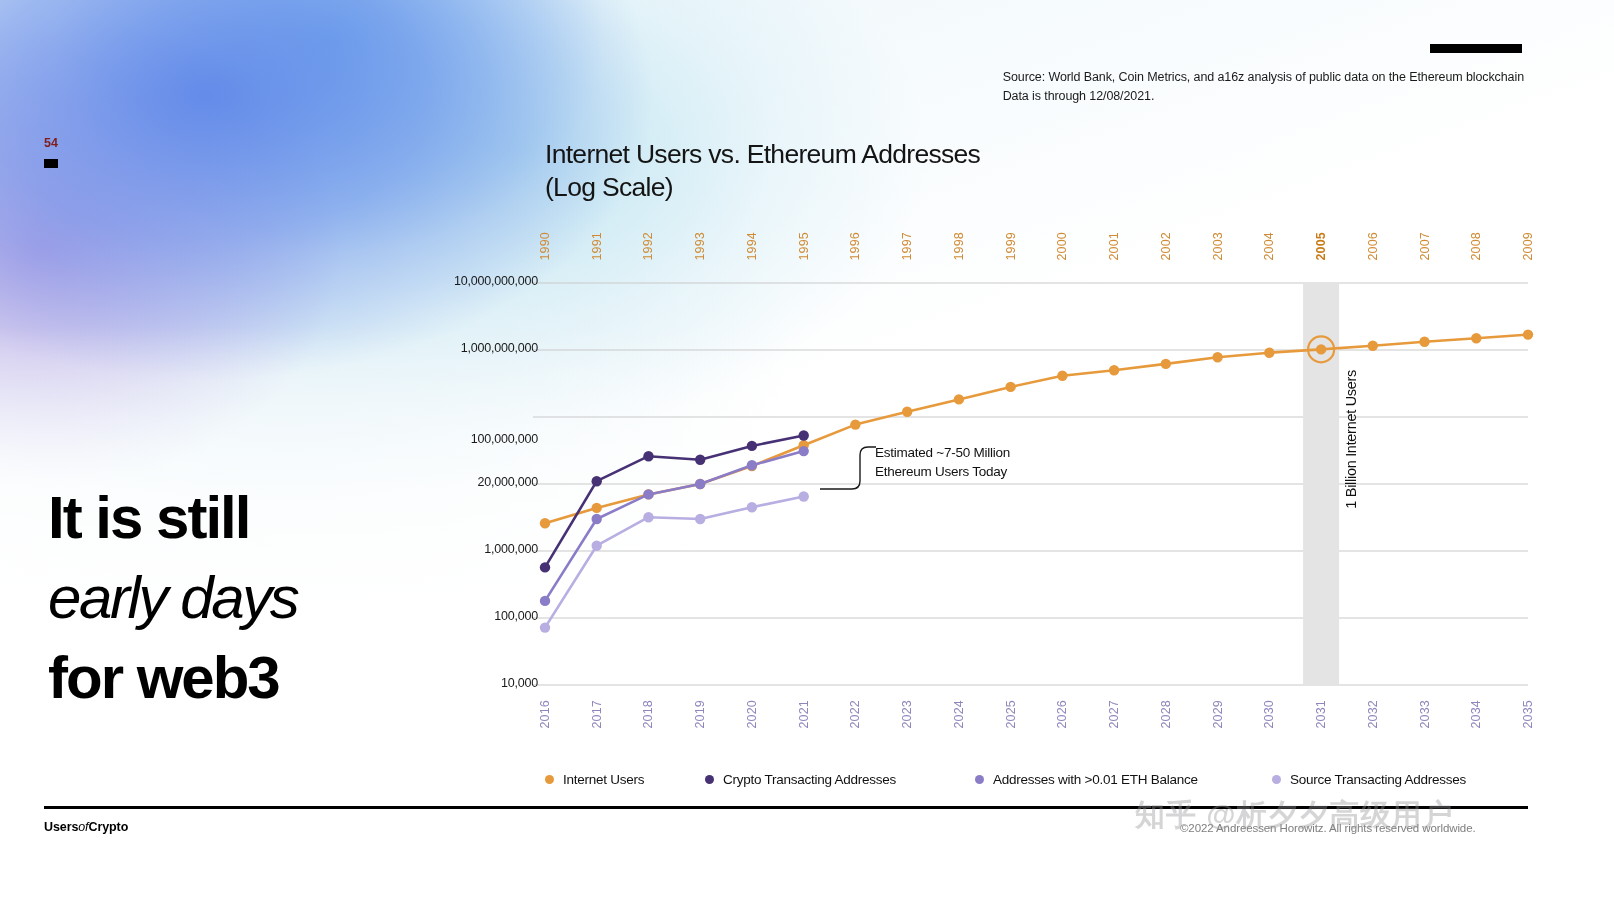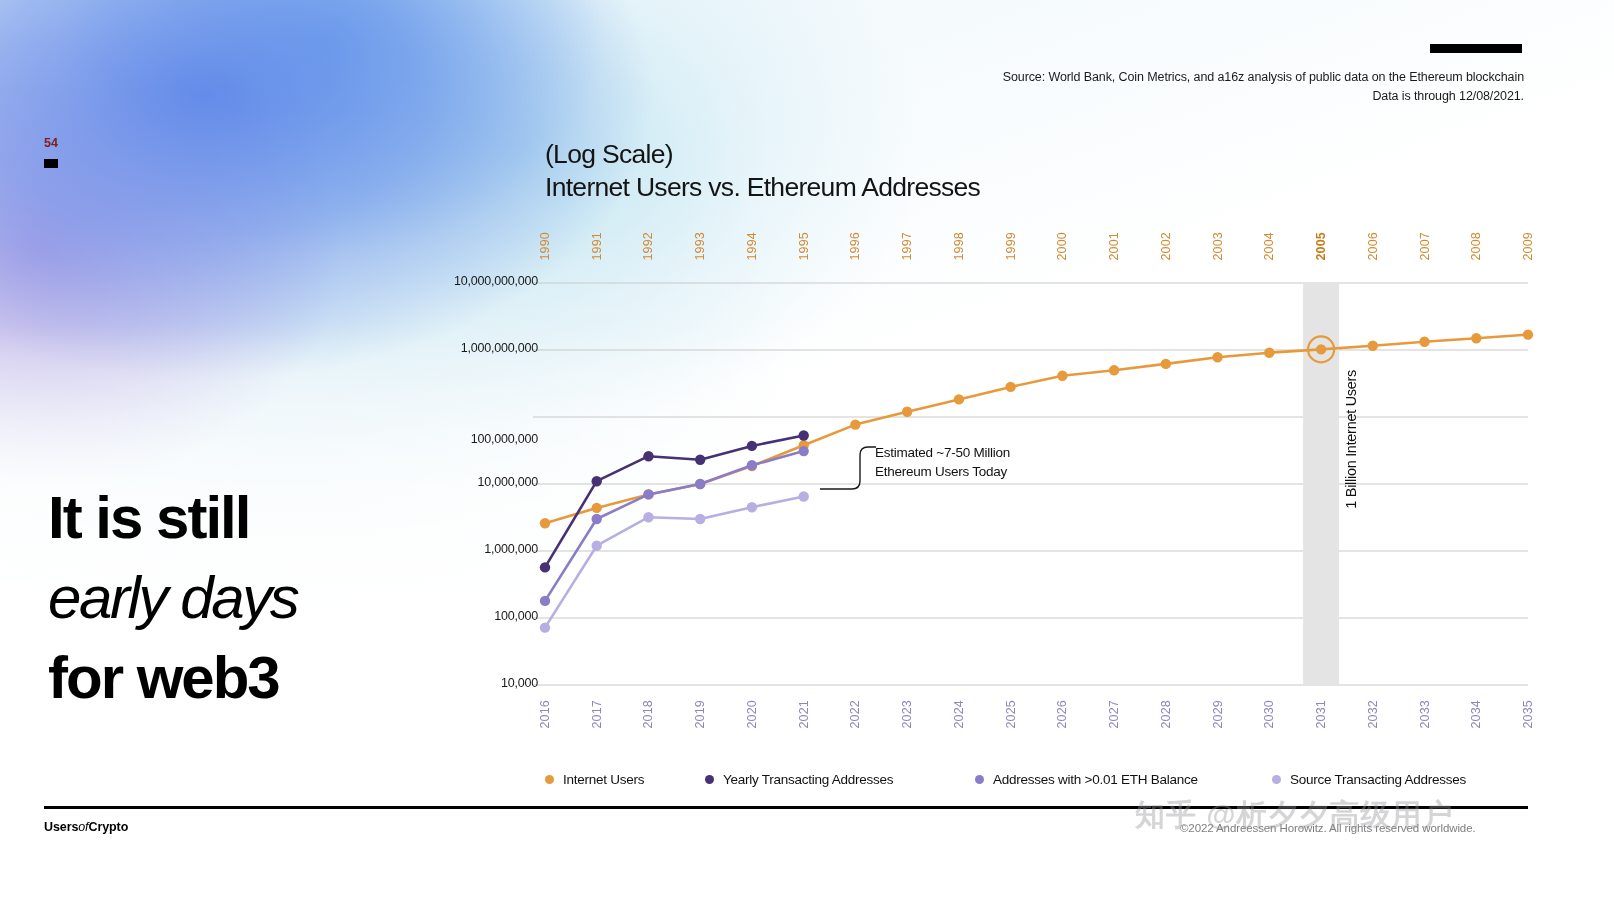--- a/index.html
+++ b/index.html
@@ -29,21 +29,21 @@
     pointer-events: none;
   }
 
   
   #black-rule {
     position: absolute; left: 1430px; top: 44px; width: 92px; height: 9px;
     background: #000;
   }
   #source-block {
     position: absolute; right: 90px; top: 68px;
-    text-align: right; font-size: 12.5px; line-height: 1.55; color: #1a1a1a;
+    text-align: left; font-size: 12.5px; line-height: 1.55; color: #1a1a1a;
     letter-spacing: -0.1px;
   }
 
   
   #page-num-wrap { position: absolute; left: 44px; top: 136px; }
   #page-num { font-size: 12.5px; font-weight: 700; color: #7f1d1d; letter-spacing: 0px; }
   #page-marker { width: 14px; height: 9px; background: #000; margin-top: 9px; }
 
   
   #headline {
@@ -138,22 +138,22 @@
   <div id="page-marker"></div>
 </div>
 
 <div id="headline">
   <span class="it">It is still</span>
   <span class="em">early days</span>
   <span class="fw">for web3</span>
 </div>
 
 <div id="chart-title">
+  <div>Internet Users vs. Ethereum Addresses</div>
   <div>(Log Scale)</div>
-  <div>Internet Users vs. Ethereum Addresses</div>
 </div>
 
 <svg id="chart-area" viewBox="0 0 1614 907" xmlns="http://www.w3.org/2000/svg">
   <g id="grid-lines">
       <line x1="533" x2="1528" y1="685" y2="685" stroke="#c9c9c9" stroke-width="1"></line>
       <line x1="533" x2="1528" y1="618" y2="618" stroke="#c9c9c9" stroke-width="1"></line>
       <line x1="533" x2="1528" y1="551" y2="551" stroke="#c9c9c9" stroke-width="1"></line>
       <line x1="533" x2="1528" y1="484" y2="484" stroke="#c9c9c9" stroke-width="1"></line>
       <line x1="533" x2="1528" y1="417" y2="417" stroke="#c9c9c9" stroke-width="1"></line>
       <line x1="533" x2="1528" y1="350" y2="350" stroke="#c9c9c9" stroke-width="1"></line>
@@ -205,21 +205,21 @@
       <circle cx="803.7" cy="496.5" r="5.2" fill="#B8AEE2"></circle>
     </g>
   <path id="bracket" fill="none" stroke="#1a1a1a" stroke-width="1.4" d="M 820 489 L 852 489 Q 860 489 860 481 L 860 455 Q 860 447 868 447 L 876 447"></path>
   <circle id="billion-marker" cx="1321.1" cy="349.4" r="13" fill="none" stroke="#E79A3C" stroke-width="2.2"></circle>
 </svg>
 
 <div id="ytick-col">
     <div class="ytick" style="top: 676px;">10,000</div>
     <div class="ytick" style="top: 609px;">100,000</div>
     <div class="ytick" style="top: 542px;">1,000,000</div>
-    <div class="ytick" style="top: 475px;">10,000,000</div>
+    <div class="ytick" style="top: 475px;">20,000,000</div>
     <div class="ytick" style="top: 432px;">100,000,000</div>
     <div class="ytick" style="top: 341px;">1,000,000,000</div>
     <div class="ytick" style="top: 274px;">10,000,000,000</div>
   </div>
 <div id="top-axis">
     <div class="axis-label-top" style="left: 538px; top: 232px;">1990</div>
     <div class="axis-label-top" style="left: 589.737px; top: 232px;">1991</div>
     <div class="axis-label-top" style="left: 641.474px; top: 232px;">1992</div>
     <div class="axis-label-top" style="left: 693.211px; top: 232px;">1993</div>
     <div class="axis-label-top" style="left: 744.947px; top: 232px;">1994</div>
@@ -269,21 +269,21 @@
   <div>Ethereum Users Today</div>
 </div>
 
 <div id="legend">
     <div class="legend-item" style="left: 545px; top: 772px;">
       <span class="legend-dot" style="background: rgb(231, 154, 60);"></span>
       <span>Internet Users</span>
     </div>
     <div class="legend-item" style="left: 705px; top: 772px;">
       <span class="legend-dot" style="background: rgb(71, 49, 117);"></span>
-      <span>Yearly Transacting Addresses</span>
+      <span>Crypto Transacting Addresses</span>
     </div>
     <div class="legend-item" style="left: 975px; top: 772px;">
       <span class="legend-dot" style="background: rgb(139, 124, 200);"></span>
       <span>Addresses with &gt;0.01 ETH Balance</span>
     </div>
     <div class="legend-item" style="left: 1272px; top: 772px;">
       <span class="legend-dot" style="background: rgb(184, 174, 226);"></span>
       <span>Source Transacting Addresses</span>
     </div>
   </div>

